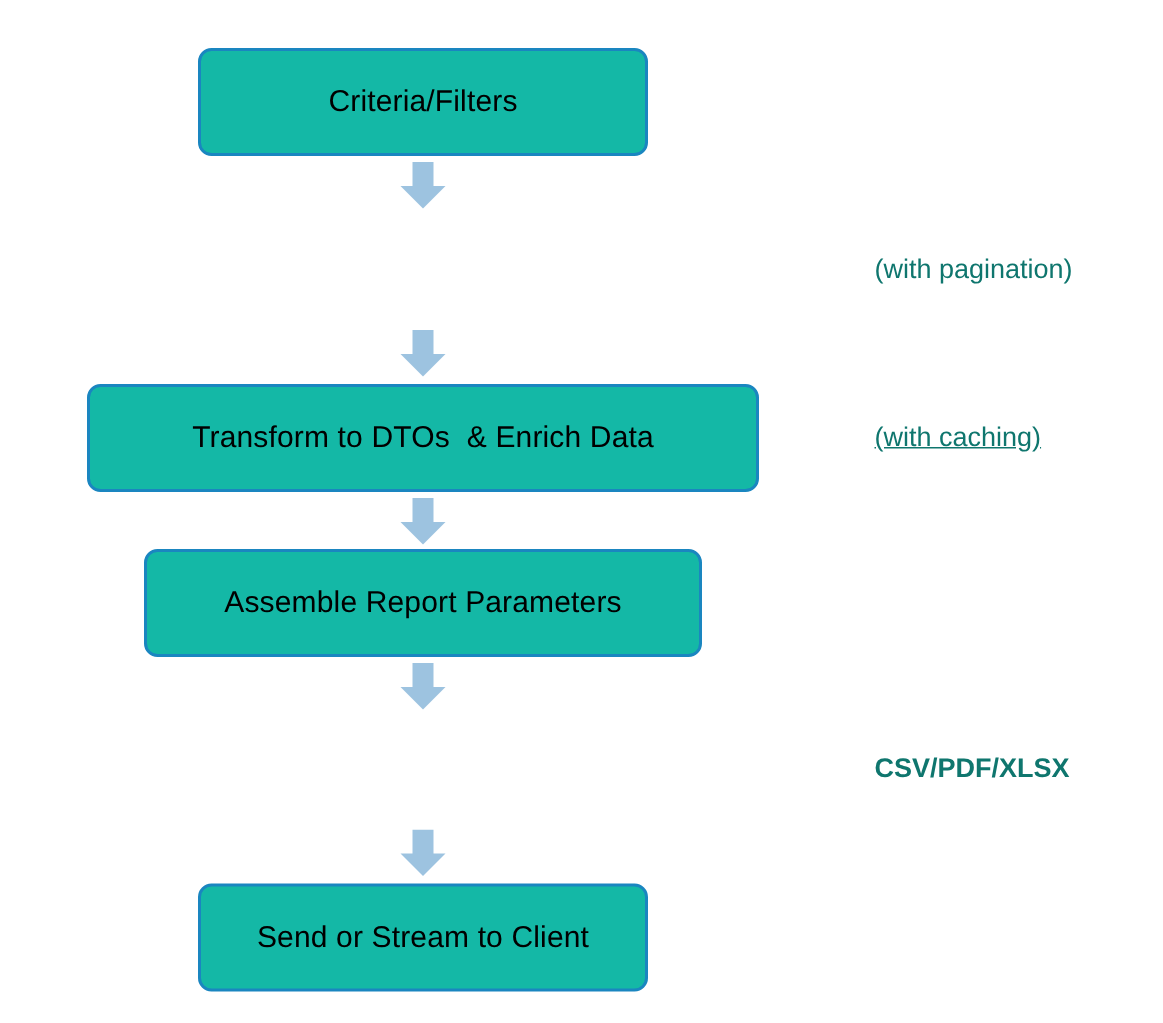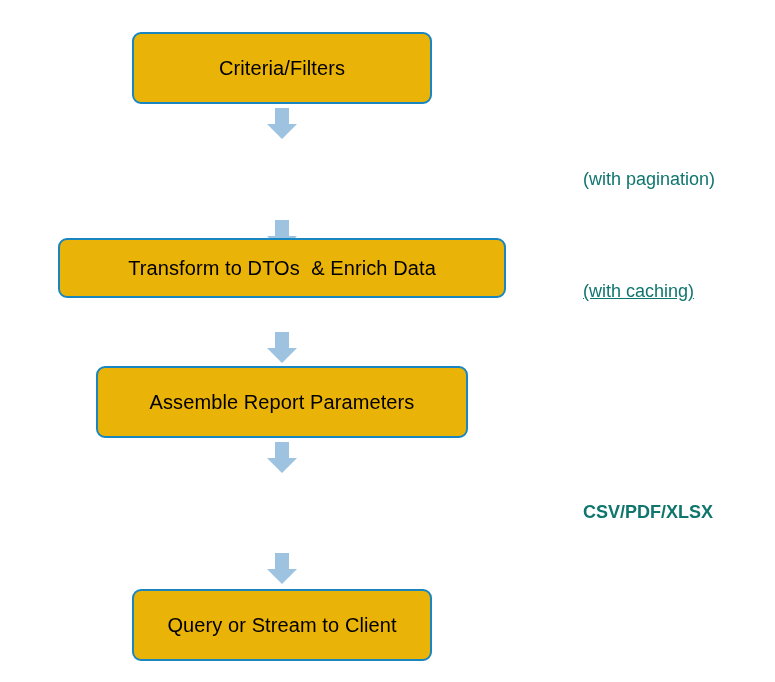--- a/index.html
+++ b/index.html
@@ -14,21 +14,21 @@
     overflow: hidden;
   }
   #flow-canvas {
     position: relative;
     width: 775px;
     height: 682px;
   }
   .node {
     position: absolute;
     box-sizing: border-box;
-    background: #eab308;
+    background: #14b8a6;
     border: 2px solid #1a86c0;
     border-radius: 9px;
     display: flex;
     align-items: center;
     justify-content: center;
   }
   .node-label {
     font-size: 20px;
     line-height: 24px;
     color: #000000;
@@ -69,21 +69,21 @@
   </div>
 
   <div class="annotation" style="left:583px; top:168px;">(with pagination)</div>
 
   <div class="arrow" style="left:266px; top:220px; width:32px; height:32px;">
     <svg width="32" height="32" viewBox="0 0 32 32" aria-hidden="true">
       <polygon points="9,0 23,0 23,16 31,16 16,31 1,16 9,16" fill="#9dc3e0"></polygon>
     </svg>
   </div>
 
-  <div class="node" style="left:58px; top:238px; width:448px; height:60px;">
+  <div class="node" style="left:58px; top:256px; width:448px; height:72px;">
     <span class="node-label">Transform to DTOs  &amp; Enrich Data</span>
   </div>
   <div class="annotation" style="left:583px; top:280px;text-decoration:underline;">(with caching)</div>
 
   <div class="arrow" style="left:266px; top:332px; width:32px; height:32px;">
     <svg width="32" height="32" viewBox="0 0 32 32" aria-hidden="true">
       <polygon points="9,0 23,0 23,16 31,16 16,31 1,16 9,16" fill="#9dc3e0"></polygon>
     </svg>
   </div>
 
@@ -99,16 +99,16 @@
 
   <div class="annotation" style="left:583px; top:501px;font-weight:bold;">CSV/PDF/XLSX</div>
 
   <div class="arrow" style="left:266px; top:553px; width:32px; height:32px;">
     <svg width="32" height="32" viewBox="0 0 32 32" aria-hidden="true">
       <polygon points="9,0 23,0 23,16 31,16 16,31 1,16 9,16" fill="#9dc3e0"></polygon>
     </svg>
   </div>
 
   <div class="node" style="left:132px; top:589px; width:300px; height:72px;">
-    <span class="node-label">Query or Stream to Client</span>
+    <span class="node-label">Send or Stream to Client</span>
   </div>
 
 </div>
 
 </body></html>

